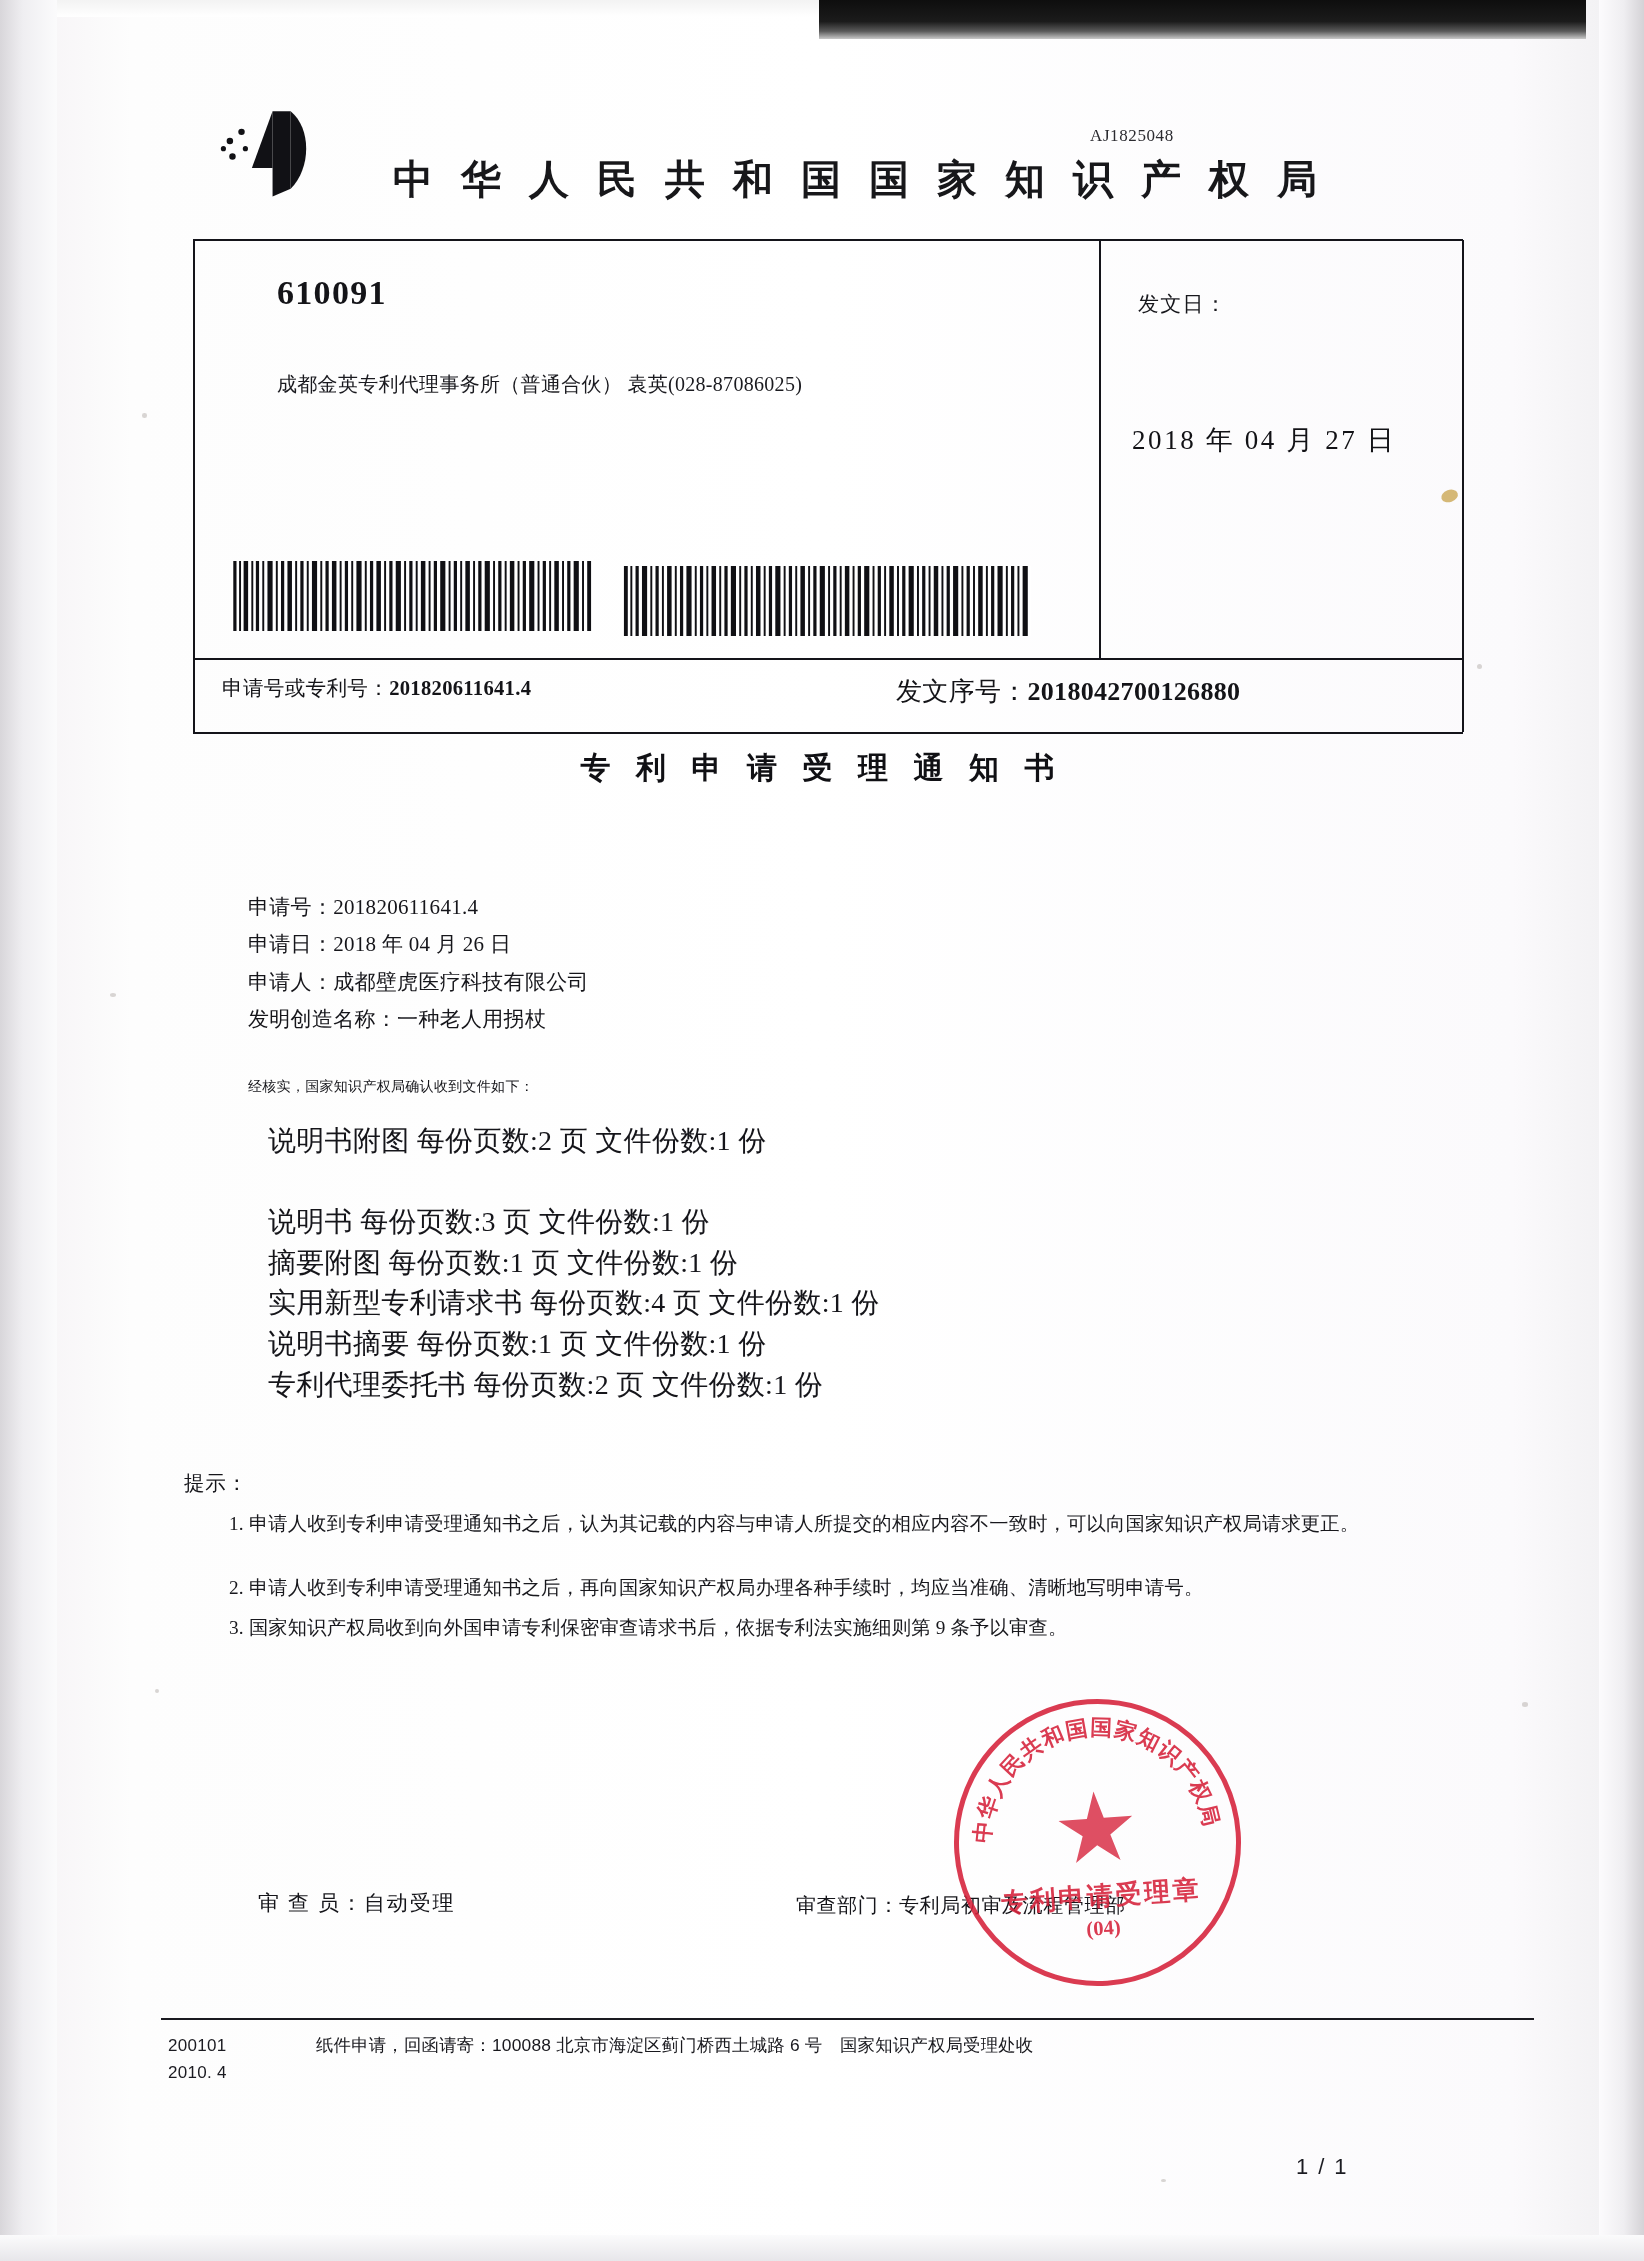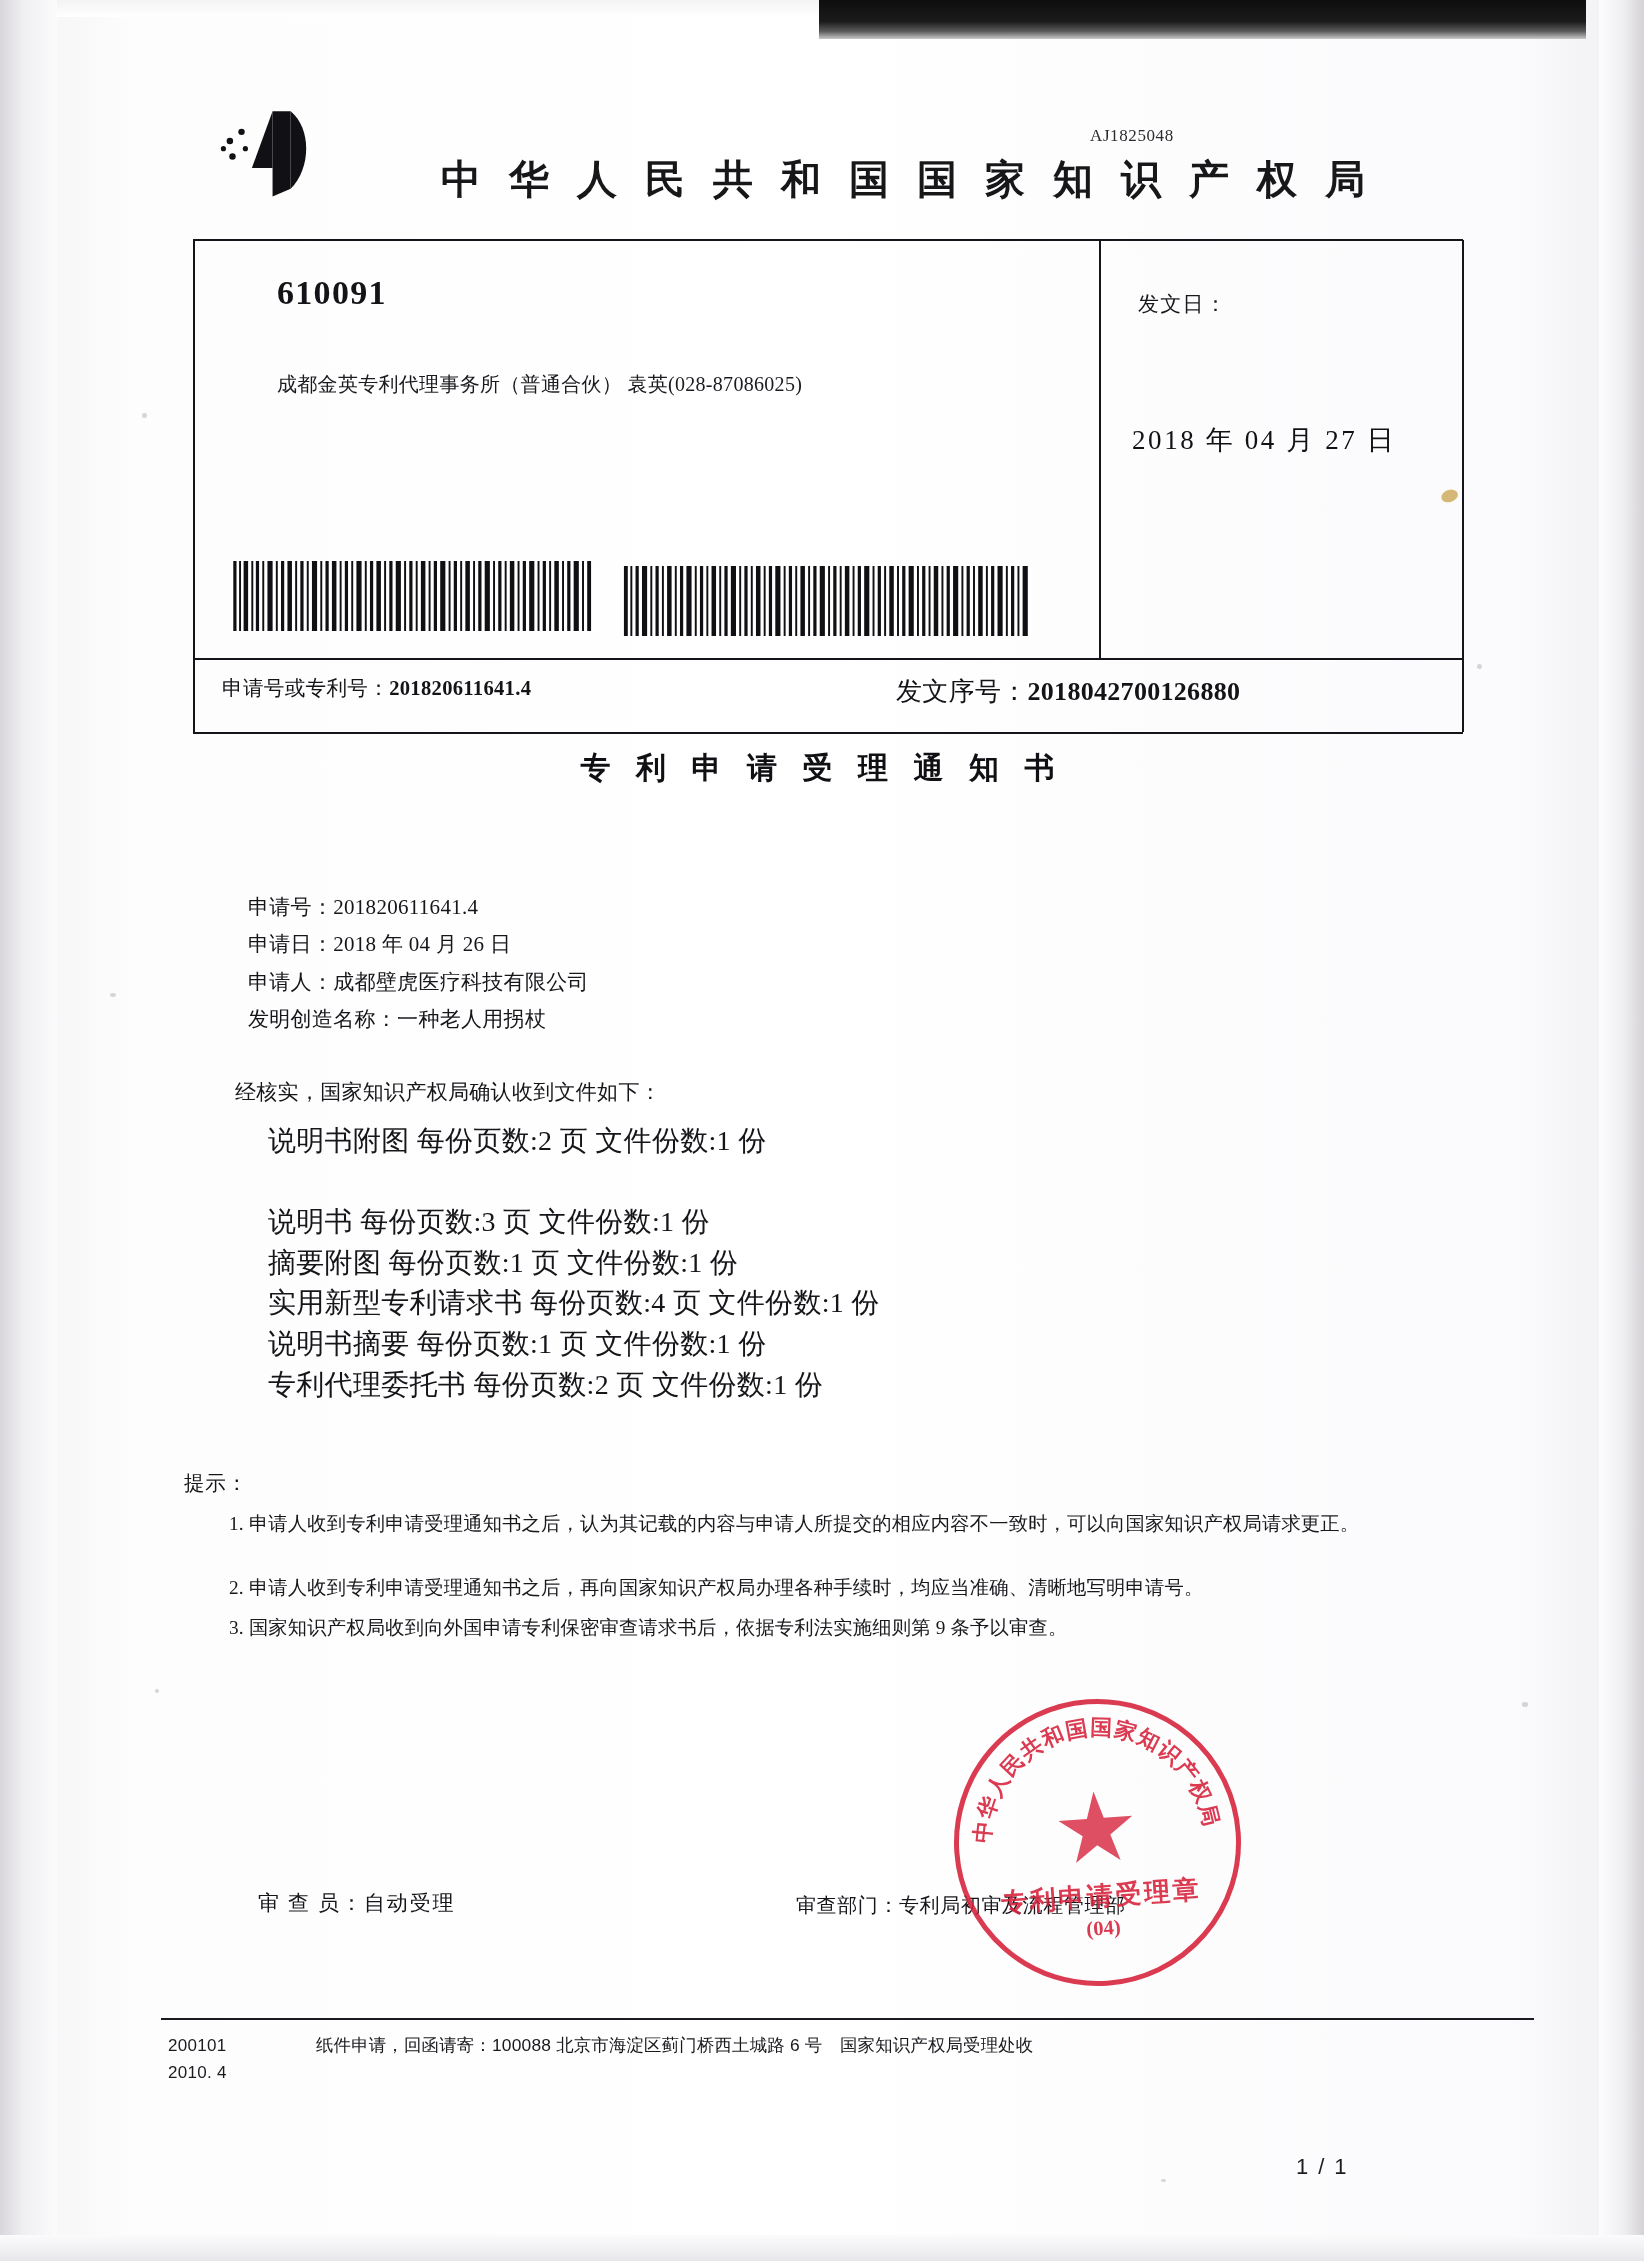--- a/index.html
+++ b/index.html
@@ -61,21 +61,20 @@
   .header-title {
     position: absolute;
     left: 393px; top: 152px;
     width: 903px;
     font-size: 40px;
     letter-spacing: 9px;
     font-weight: bold;
     color: #17171a;
     font-family: "Liberation Serif", "DejaVu Serif", serif;
     white-space: nowrap;
-    margin-left: 48px;
   }
   .doc-code {
     position: absolute;
     left: 1090px; top: 126px;
     font-size: 17px;
     letter-spacing: 0.6px;
     color: #2b2b30;
     font-family: "Liberation Serif", serif;
   }
 
@@ -196,22 +195,22 @@
     letter-spacing: 0.3px;
     white-space: nowrap;
   }
   .f1 { top: 893px; }
   .f2 { top: 930px; }
   .f3 { top: 968px; }
   .f4 { top: 1005px; }
 
   .confirm {
     position: absolute;
-    left: 235px; top: 1078px;
-    font-size: 21px;
+    left: 248px; top: 1078px;
+    font-size: 14px;
     color: #15151a;
     letter-spacing: 0.3px;
     white-space: nowrap;
   }
   .docitem {
     position: absolute;
     left: 248px;
     font-size: 28px;
     color: #15151a;
     letter-spacing: 0.3px;

